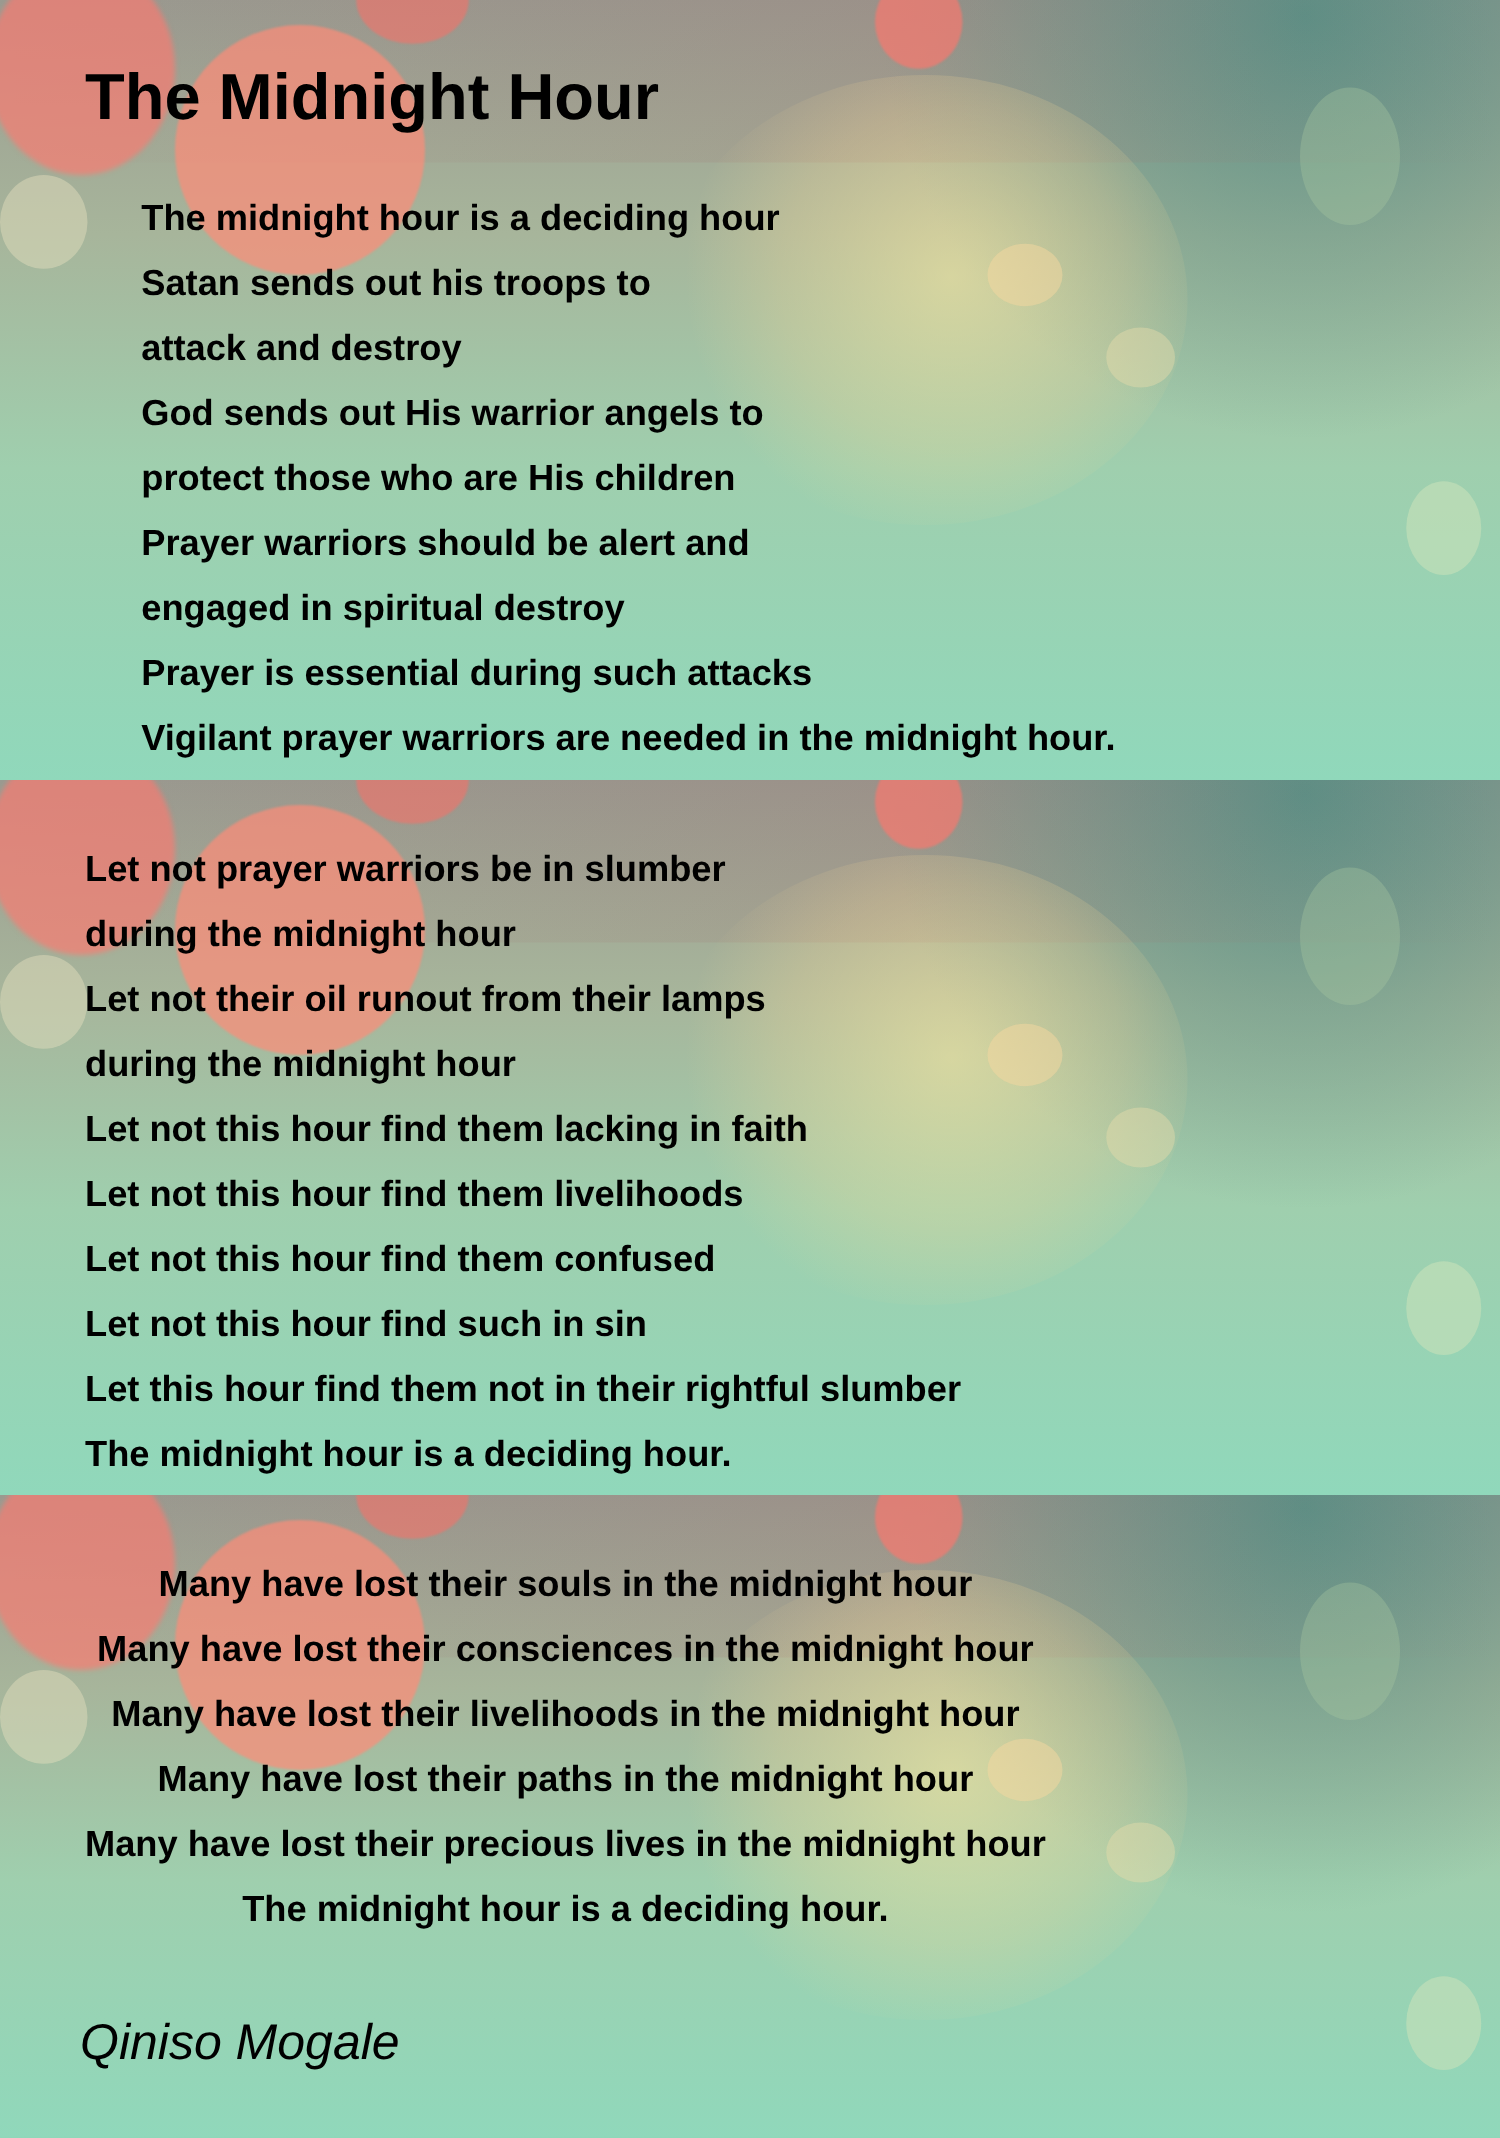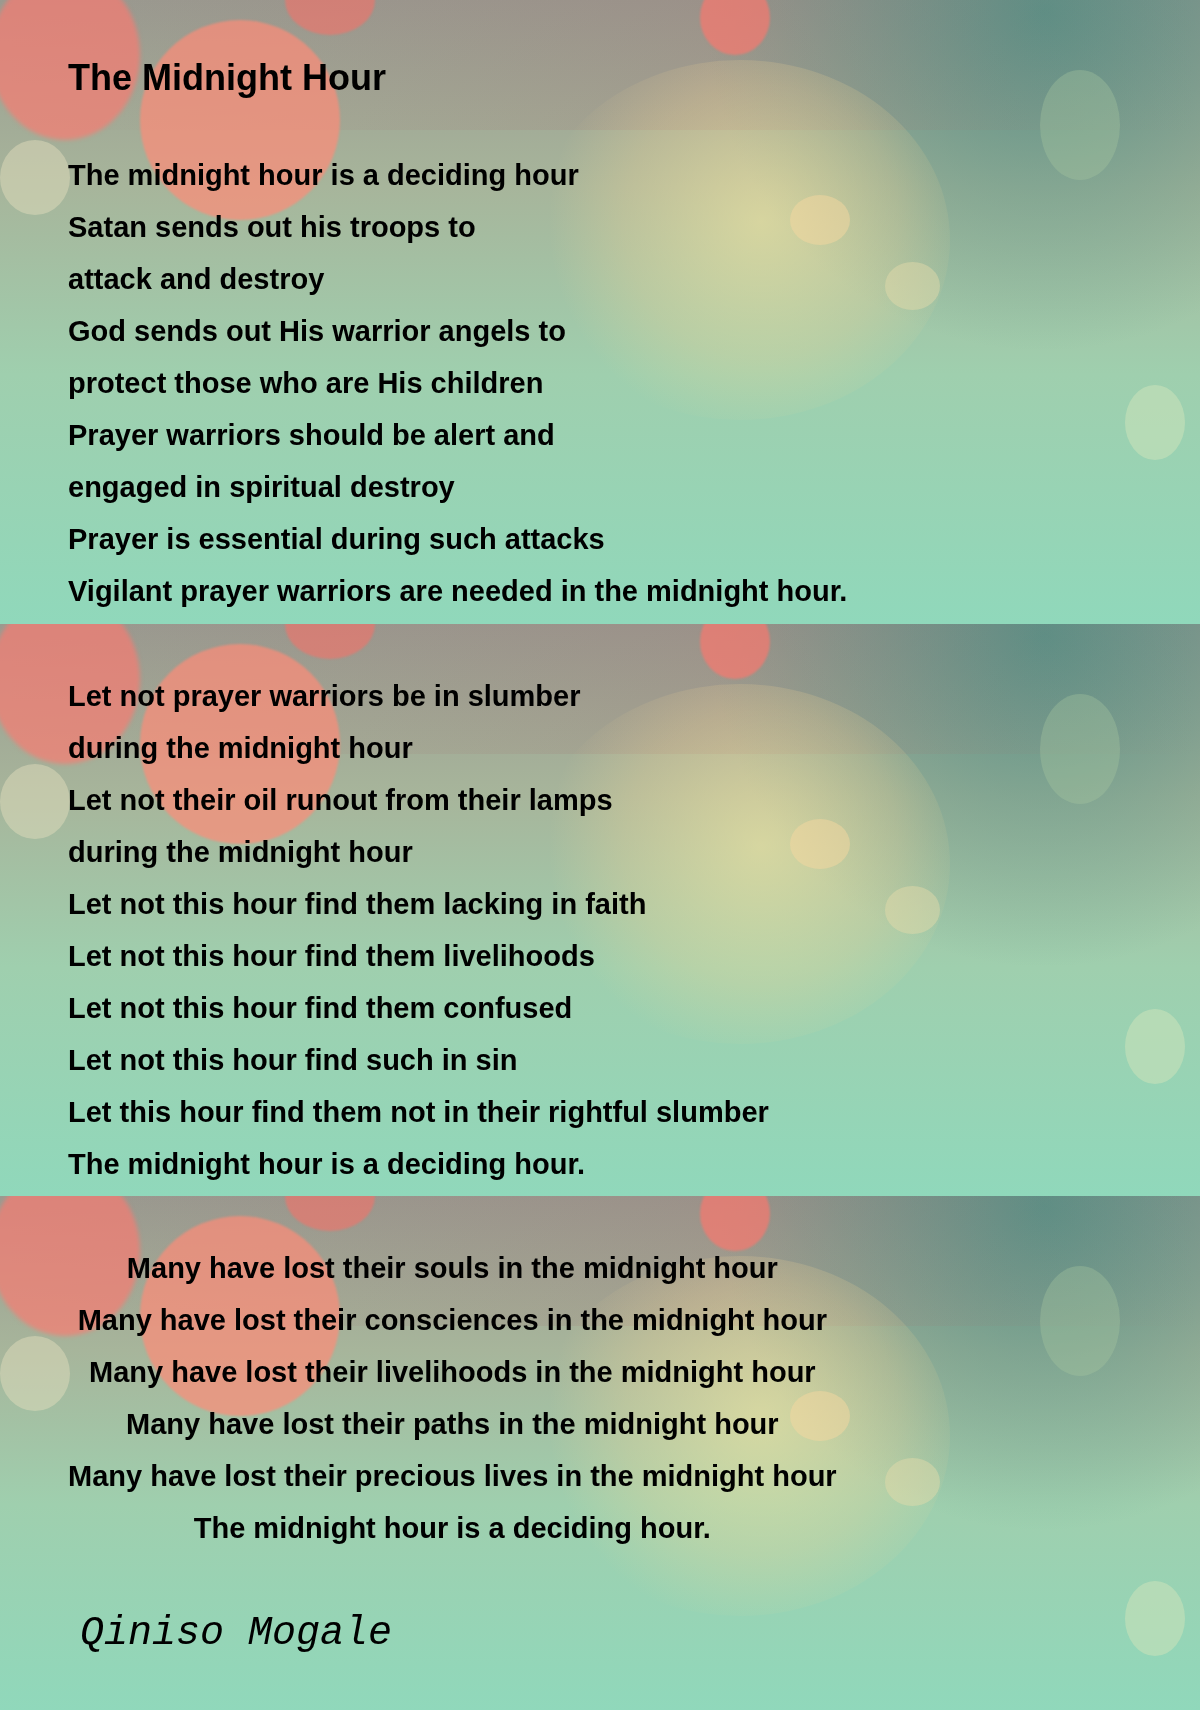--- a/index.html
+++ b/index.html
@@ -26,34 +26,34 @@
   .panel .b9 { left: 1125px; top: 385px; width: 60px; height: 75px; background: rgba(200,225,185,0.6); }
   .panel .b10 { left: 1040px; top: 70px; width: 80px; height: 110px; background: rgba(170,200,160,0.35); }
   .panel .b11 { left: 0px; top: 0px; width: 1200px; height: 130px; background: linear-gradient(90deg, rgba(0,0,0,0) 0%, rgba(160,110,110,0.2) 60%, rgba(0,0,0,0) 100%); border-radius: 0; }
 
   .p1 { top: 0; height: 624px; }
   .p2 { top: 624px; height: 572px; }
   .p3 { top: 1196px; height: 514px; }
 
   .title {
     position: absolute; left: 68px; top: 52px; margin: 0;
-    font-size: 36px; font-weight: bold; line-height: 52px; letter-spacing: 0;
+    font-size: 52px; font-weight: bold; line-height: 52px; letter-spacing: 0;
   }
   .stanza {
     position: absolute; left: 68px; margin: 0; padding: 0; list-style: none;
   }
   .stanza li {
     font-size: 29px; font-weight: bold; line-height: 52px; white-space: nowrap;
   }
-  .s1 { top: 149px; }
+  .s1 { top: 149px; margin-left: 45px; }
   .s2 { top: 670px; }
   .s3 { top: 1242px; text-align: center; }
   .author {
-    position: absolute; left: 80px; top: 1608px; margin: 0;
-    font-size: 40px; font-style: italic; line-height: 52px; font-family: Liberation Mono, monospace;
+    position: absolute; left: 64px; top: 1608px; margin: 0;
+    font-size: 40px; font-style: italic; line-height: 52px;
   }
 </style>
 </head>
 <body>
 
 <div class="panel p1">
   <div class="blob b11"></div>
     <div class="blob b1"></div>
     <div class="blob b2"></div>
     <div class="blob b3"></div>

